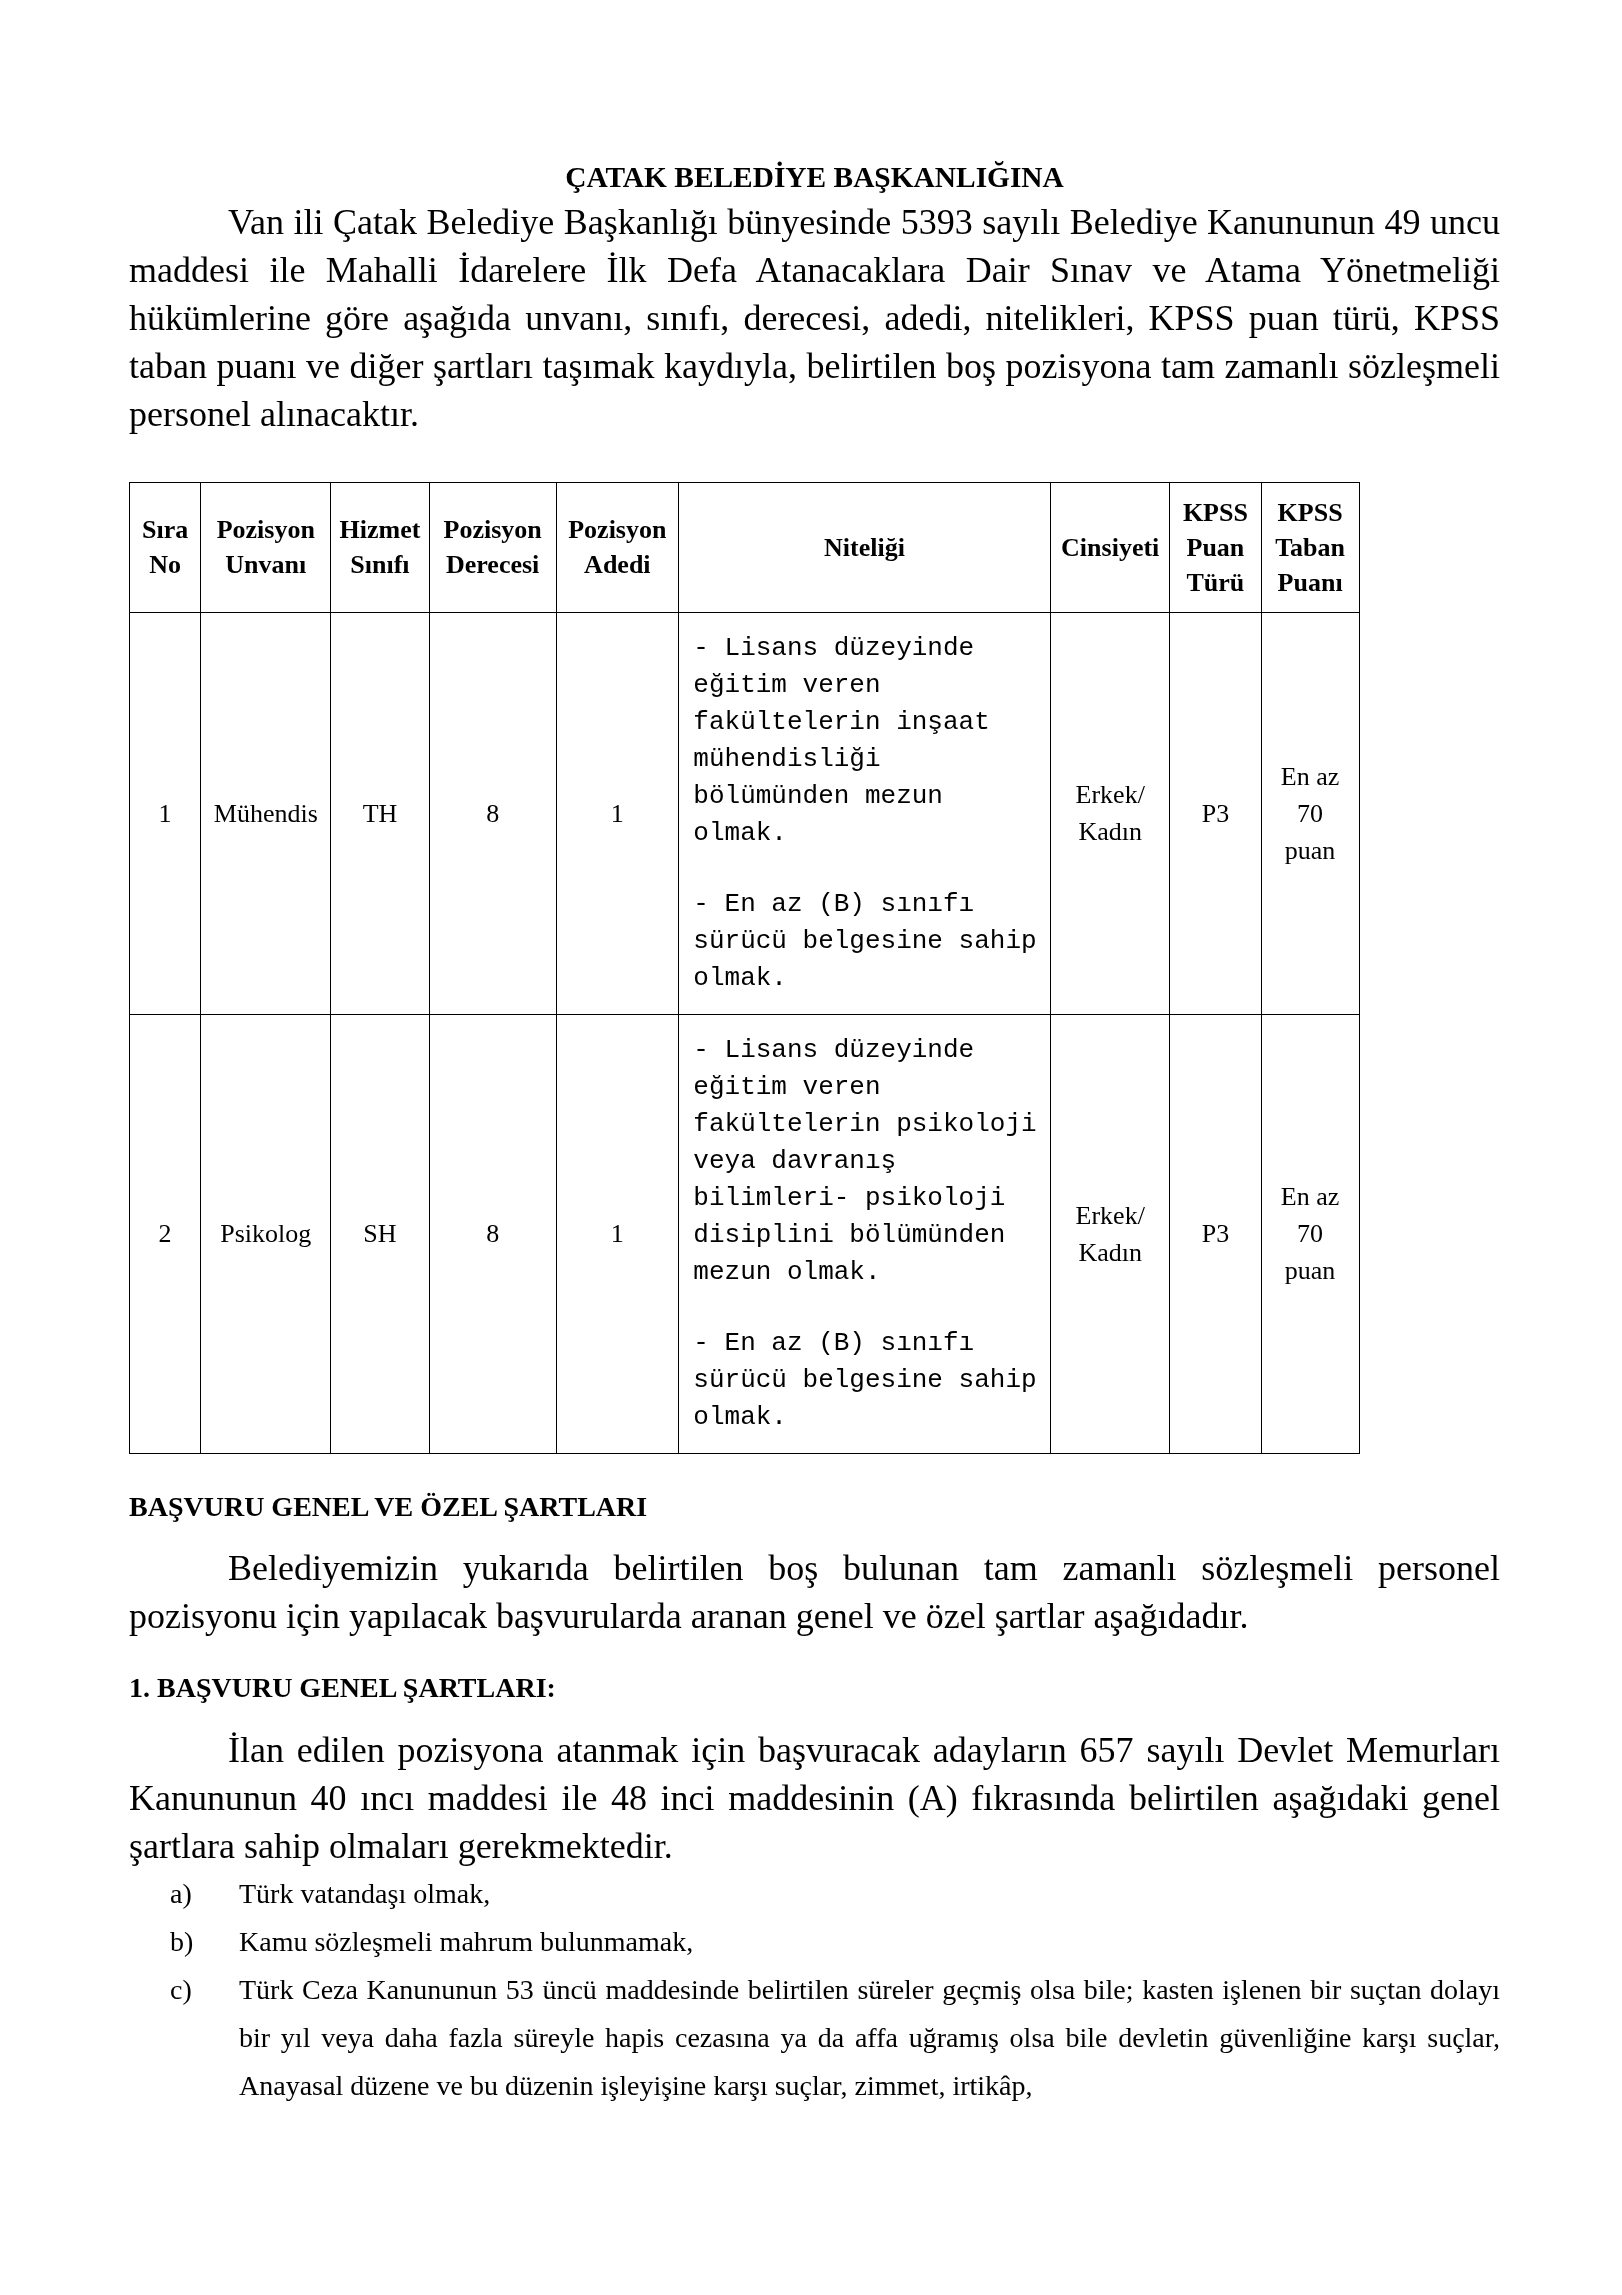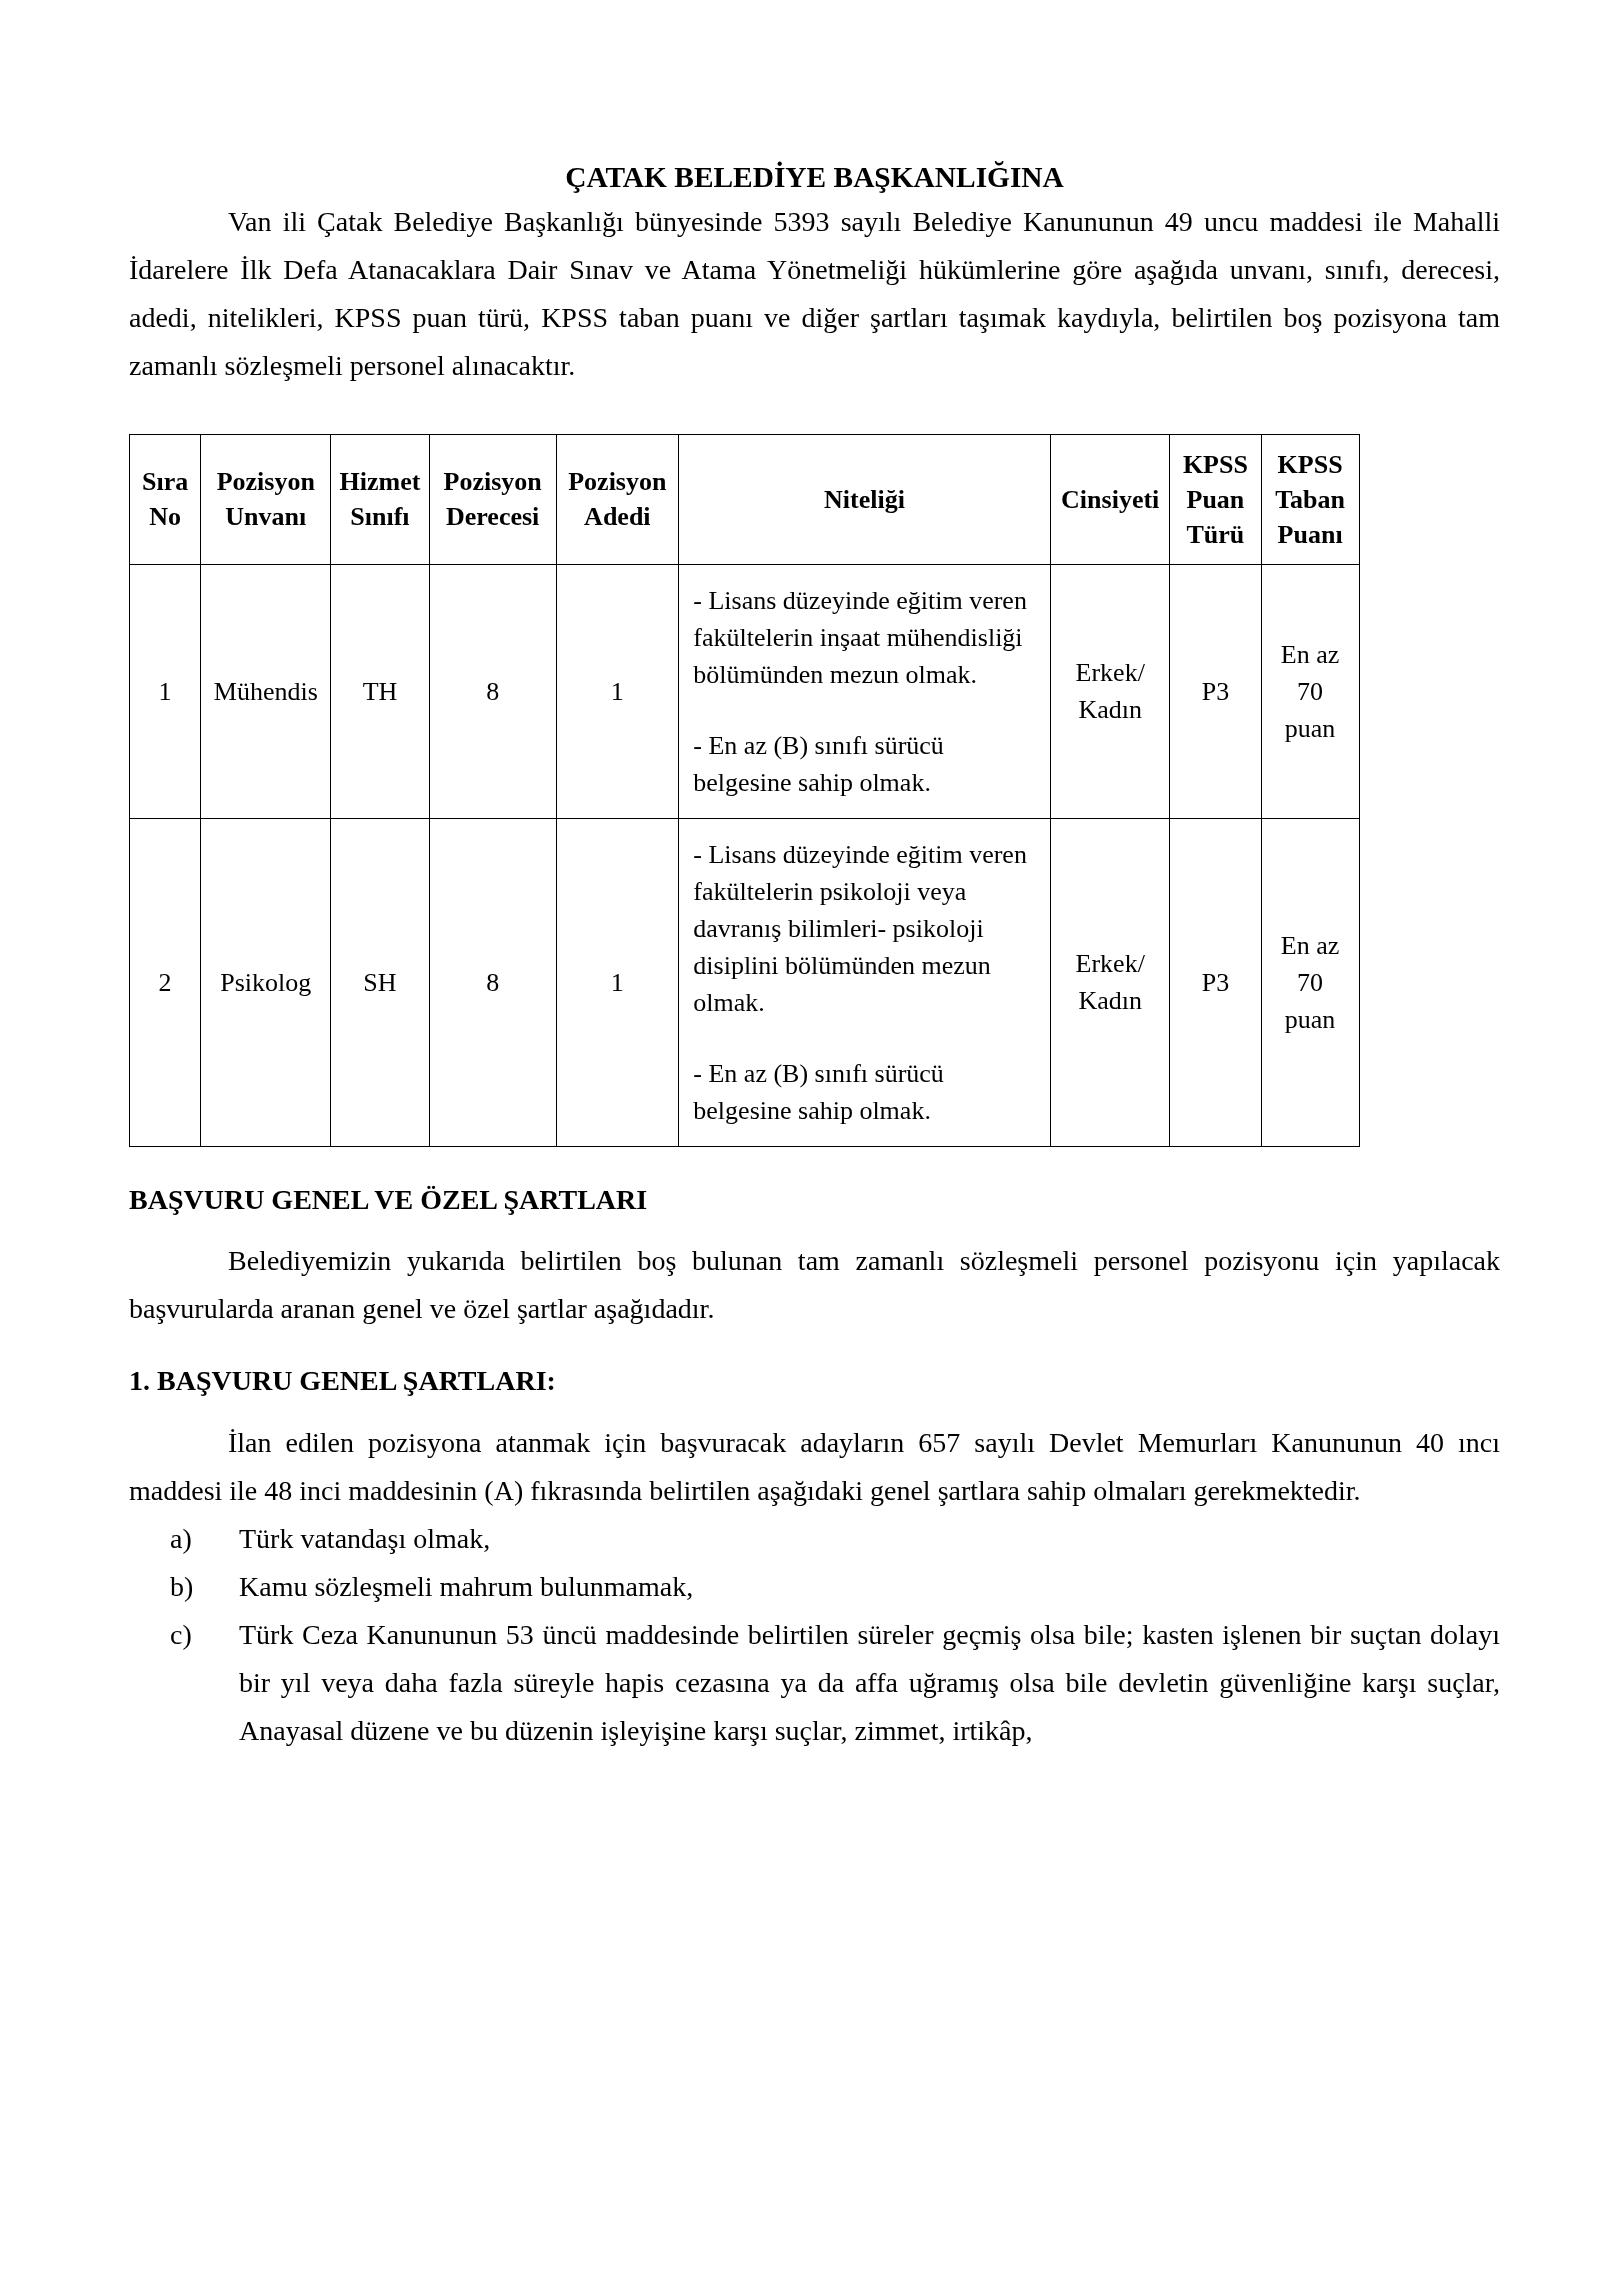--- a/index.html
+++ b/index.html
@@ -41,21 +41,21 @@
   .doc-title-2 {
     text-align: center;
     font-weight: bold;
     font-size: 29.4px;
     line-height: 41px;
     margin-bottom: 0;
   }
 
   
   p.body-par {
-    font-size: 28px;
+    font-size: 36px;
     line-height: 48px;
     text-align: justify;
     text-justify: inter-word;
     margin: 0;
     text-indent: 99px;
     hyphens: none;
   }
   .par-gap-top-large { margin-top: 39px; }
 
   .section-head {
@@ -91,21 +91,21 @@
     text-align: center;
     line-height: 37px;
     padding: 6.5px 3.9px;
   }
   td.qual-cell {
     text-align: left !important;
     padding: 17px 11.8px 17px 14.4px !important;
     vertical-align: top;
     line-height: 41px;
   }
-  td.qual-cell .q-line { display: block; }
+  td.qual-cell .q-line { display: block; font-family: Liberation Mono, monospace; }
   td.qual-cell .q-gap { display: block; height: 34px; }
 
   
   .c-no     { width: 65px; }
   .c-unvan  { width: 124px; }
   .c-hizmet { width: 92px; }
   .c-derece { width: 121px; }
   .c-adet   { width: 116px; }
   .c-nitelik{ width: 366px; }
   .c-cins   { width: 113px; }

